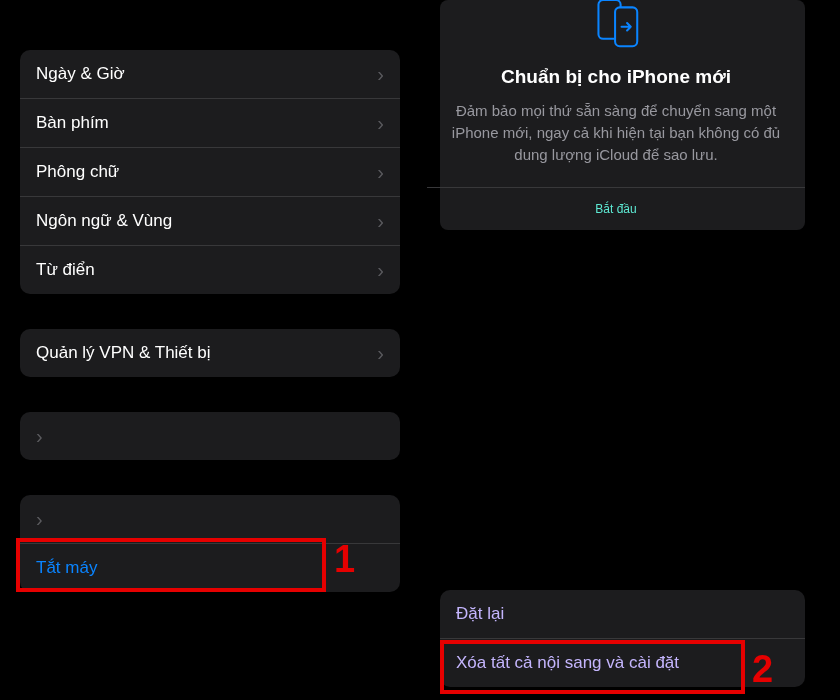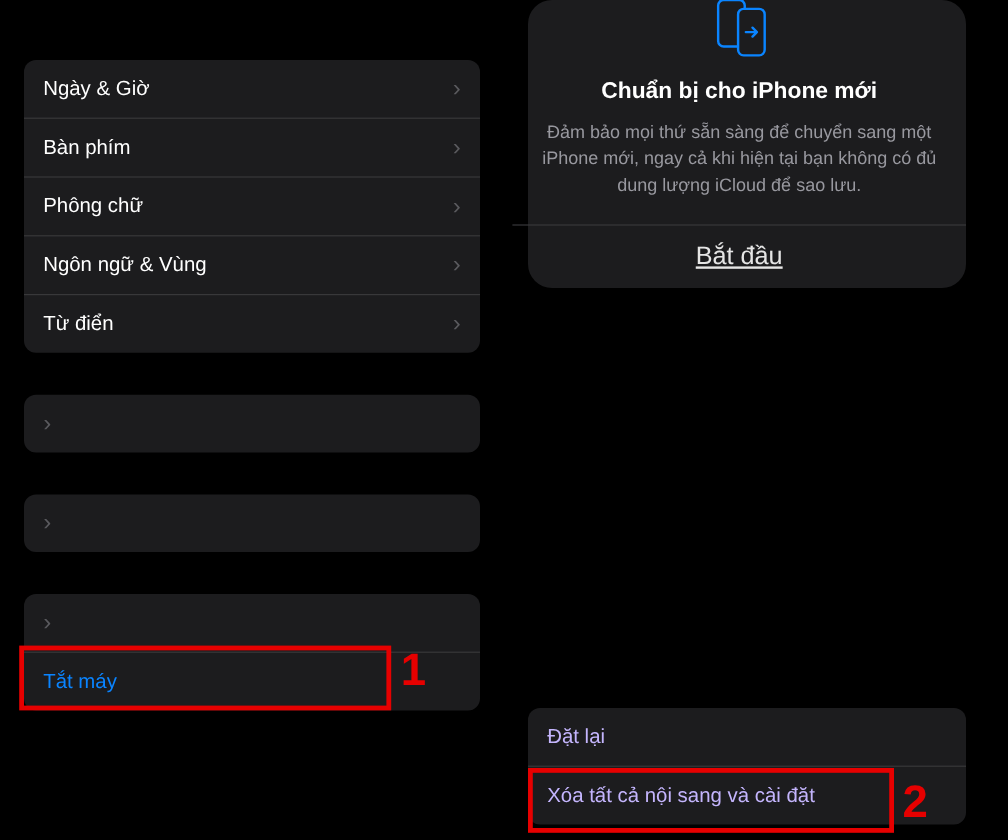--- a/index.html
+++ b/index.html
@@ -50,21 +50,21 @@
     .chevron {
       color: #5a5a5e;
       font-size: 20px;
       line-height: 1;
     }
     .row-blue {
       color: #0a84ff;
     }
     .prepare-card {
       background: #1c1c1e;
-      border-radius: 20px;
+      border-radius: 8px;
       padding: 0 20px 0 7px;
       text-align: center;
     }
     .phone-icon {
       width: 60px;
       height: 48px;
       margin: 0 auto 0 auto;
       display: flex;
       justify-content: center;
       align-items: flex-end;
@@ -81,25 +81,24 @@
       color: #98989f;
       line-height: 1.45;
       margin-bottom: 22px;
     }
     .prepare-divider {
       height: 0.5px;
       background: #38383a;
       margin: 0 -20px;
     }
     .prepare-action {
-      color: #e5e5e5;
-      font-size: 21px;
+      color: #5eead4;
+      font-size: 12px;
       padding: 14px 0;
       cursor: pointer;
-      text-decoration: underline;
     }
     .bottom-actions {
       position: absolute;
       left: 440px;
       top: 590px;
       width: 365px;
       background: #1c1c1e;
       border-radius: 10px;
       overflow: hidden;
     }
@@ -167,20 +166,21 @@
       <span class="chevron">›</span>
     </div>
     <div class="row">
       <span>Từ điển</span>
       <span class="chevron">›</span>
     </div>
   </div>
 
   <div class="group">
     <div class="row">
+      <span>Quản lý VPN &amp; Thiết bị</span>
       <span class="chevron">›</span>
     </div>
   </div>
 
   <div class="group">
     <div class="row">
       <span class="chevron">›</span>
     </div>
   </div>
 

